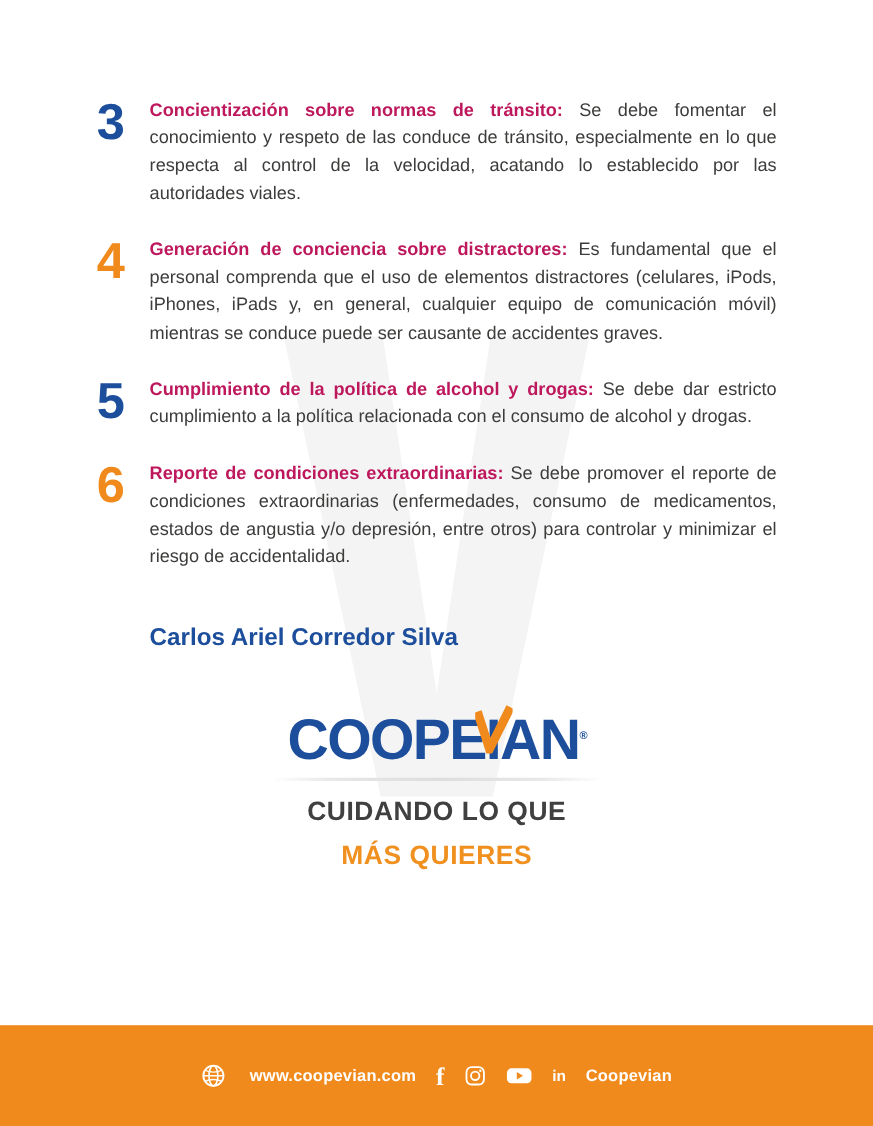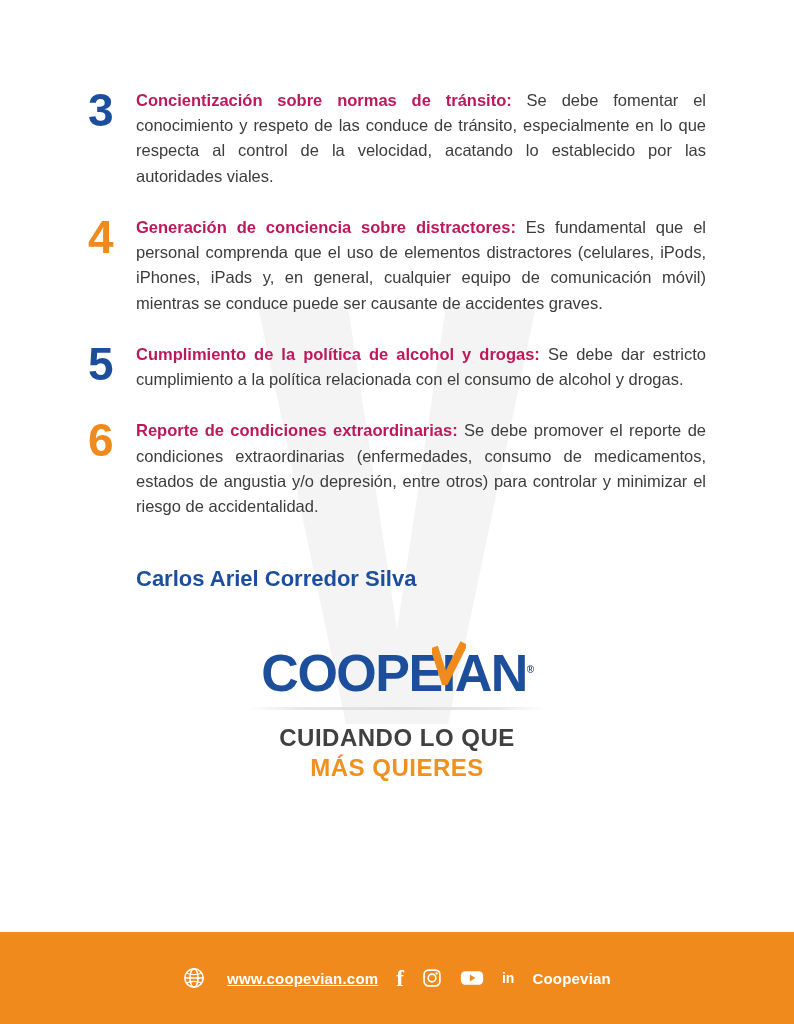--- a/index.html
+++ b/index.html
@@ -127,21 +127,21 @@
     font-size: 24px;
     font-weight: bold;
     letter-spacing: 0.5px;
   }
 
   .tag2 {
     color: #f0901f;
     font-size: 24px;
     font-weight: bold;
     letter-spacing: 0.5px;
-    margin-top: 2px;
+    margin-top: 12px;
   }
 
   
   .footer {
     position: absolute;
     left: 0;
     bottom: 0;
     width: 794px;
     height: 92px;
     background: #f08a1c;
@@ -155,21 +155,20 @@
     display: flex;
     align-items: center;
     gap: 18px;
     color: #ffffff;
   }
 
   .footer-url {
     font-size: 15px;
     font-weight: bold;
     letter-spacing: 0.2px;
-    text-decoration: underline;
   }
 
   .footer-brand {
     font-size: 15px;
     font-weight: bold;
     letter-spacing: 0.2px;
   }
 
   .ico {
     display: inline-flex;

